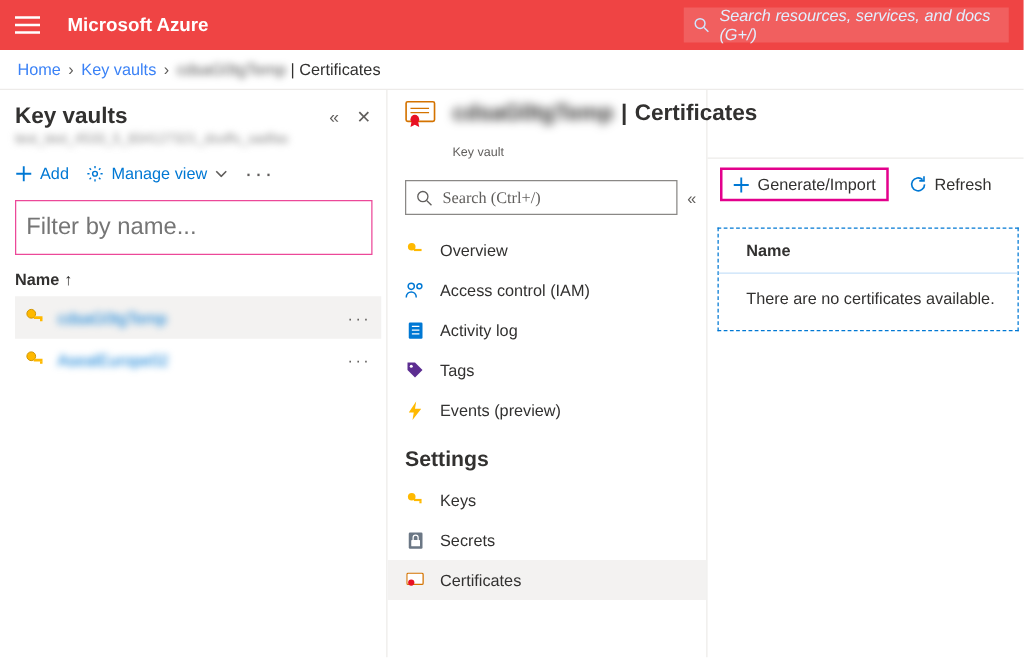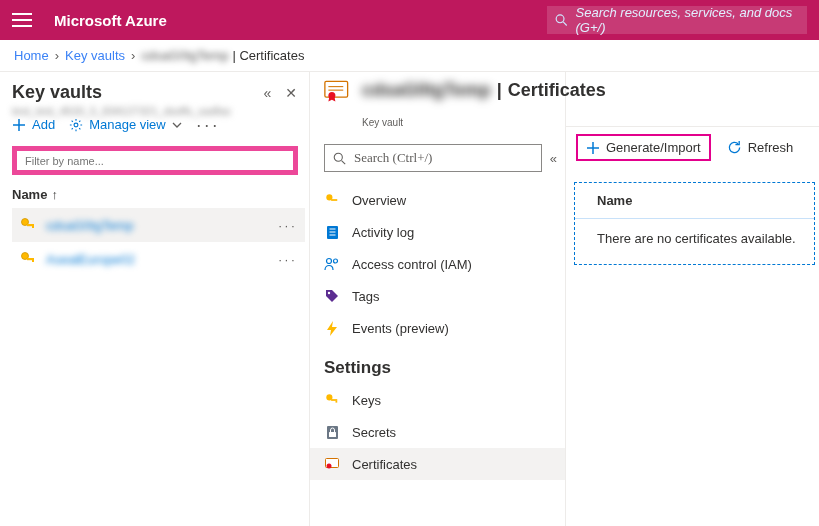--- a/index.html
+++ b/index.html
@@ -1,19 +1,19 @@
 <!DOCTYPE html>
 <html><head>
 <meta charset="utf-8">
 <style>
   * { box-sizing: border-box; margin: 0; padding: 0; }
   body { font-family: "Segoe UI", Arial, sans-serif; font-size: 13px; color: #323130; background: #fff; width: 819px; height: 526px; overflow: hidden; }
   
   
-  .header { height: 40px; background: #be185d; color: #fff; display: flex; align-items: center; padding: 0 12px; }
+  .header { height: 40px; background: #ef4444; color: #fff; display: flex; align-items: center; padding: 0 12px; }
   .hamburger { width: 20px; height: 14px; margin-right: 22px; display: flex; flex-direction: column; justify-content: space-between; cursor: pointer; }
   .hamburger span { height: 2px; background: #fff; }
   .brand { font-size: 15px; font-weight: 600; flex: 0 0 auto; }
   .header-spacer { flex: 1; }
   .searchbar { width: 260px; height: 28px; background: rgba(255,255,255,0.15); display: flex; align-items: center; padding: 0 8px; color: #e1efff; font-style: italic; font-size: 13px; }
   .searchbar svg { margin-right: 8px; }
   
   
   .breadcrumb { height: 32px; display: flex; align-items: center; padding: 0 14px; font-size: 13px; border-bottom: 1px solid #edebe9; }
   .breadcrumb a { color: #3b82f6; text-decoration: none; }
@@ -23,24 +23,24 @@
   
   
   .main { display: flex; height: calc(526px - 40px - 32px); }
   
   
   .panel-left { width: 310px; border-right: 1px solid #edebe9; padding: 10px 4px 0 12px; display: flex; flex-direction: column; }
   .panel-title-row { display: flex; align-items: center; justify-content: space-between; padding-right: 8px; }
   .panel-title { font-size: 18px; font-weight: 600; }
   .panel-title-icons { display: flex; gap: 14px; color: #605e5c; font-size: 14px; }
   .panel-sub { margin-top: 2px; filter: blur(3px); font-size: 11px; color: #888; }
-  .toolbar { margin-top: 0; display: flex; align-items: center; gap: 14px; color: #0078d4; font-size: 13px; }
+  .toolbar { margin-top: 14px; display: flex; align-items: center; gap: 14px; color: #0078d4; font-size: 13px; }
   .toolbar-item { display: flex; align-items: center; gap: 6px; cursor: pointer; }
   .toolbar-item.more { color: #605e5c; font-size: 18px; letter-spacing: 2px; line-height: 10px; }
-  .filter-input { margin-top: 14px; width: 286px; height: 29px; border: 5px solid #ec4899; padding: 0 8px; font-size: 11px; }
+  .filter-input { margin-top: 14px; width: 286px; height: 44px; border: 1px solid #ec4899; padding: 0 8px; font-size: 19px; }
   .col-header { margin-top: 12px; font-size: 13px; font-weight: 600; display: flex; align-items: center; gap: 4px; }
   .vault-list { margin-top: 6px; }
   .vault-item { height: 34px; display: flex; align-items: center; padding: 0 8px; cursor: pointer; justify-content: space-between; }
   .vault-item.selected { background: #f3f2f1; }
   .vault-item-left { display: flex; align-items: center; gap: 10px; }
   .vault-name { color: #0078d4; filter: blur(3px); }
   .vault-more { color: #605e5c; letter-spacing: 2px; }
   
   
   .panel-mid { width: 256px; border-right: 1px solid #edebe9; padding: 8px 0 0 0; display: flex; flex-direction: column; }
@@ -204,38 +204,38 @@
           <span class="nav-icon">
             <svg width="14" height="14" viewBox="0 0 16 16">
               <circle cx="5" cy="5" r="3.5" fill="#ffb900"></circle>
               <rect x="7" y="7" width="7" height="2" fill="#ffb900"></rect>
             </svg>
           </span>
           <span>Overview</span>
         </div>
       <div class="nav-item">
           <span class="nav-icon">
+            <svg width="16" height="14" viewBox="0 0 16 14">
+              <circle cx="5" cy="4" r="2.5" fill="none" stroke="#0078d4" stroke-width="1.2"></circle>
+              <path d="M1 13c0-3 2-4.5 4-4.5s4 1.5 4 4.5" fill="none" stroke="#0078d4" stroke-width="1.2"></path>
+              <circle cx="11.5" cy="4" r="2" fill="none" stroke="#0078d4" stroke-width="1.2"></circle>
+            </svg>
+          </span>
+          <span>Access control (IAM)</span>
+        </div>
+      <div class="nav-item">
+          <span class="nav-icon">
             <svg width="13" height="15" viewBox="0 0 13 15">
               <rect x="1" y="1" width="11" height="13" fill="#0078d4" rx="1"></rect>
               <line x1="3.5" y1="4" x2="9.5" y2="4" stroke="#fff"></line>
               <line x1="3.5" y1="7" x2="9.5" y2="7" stroke="#fff"></line>
               <line x1="3.5" y1="10" x2="9.5" y2="10" stroke="#fff"></line>
             </svg>
           </span>
           <span>Activity log</span>
-        </div>
-      <div class="nav-item">
-          <span class="nav-icon">
-            <svg width="16" height="14" viewBox="0 0 16 14">
-              <circle cx="5" cy="4" r="2.5" fill="none" stroke="#0078d4" stroke-width="1.2"></circle>
-              <path d="M1 13c0-3 2-4.5 4-4.5s4 1.5 4 4.5" fill="none" stroke="#0078d4" stroke-width="1.2"></path>
-              <circle cx="11.5" cy="4" r="2" fill="none" stroke="#0078d4" stroke-width="1.2"></circle>
-            </svg>
-          </span>
-          <span>Access control (IAM)</span>
         </div>
       <div class="nav-item">
           <span class="nav-icon">
             <svg width="14" height="14" viewBox="0 0 14 14">
               <path d="M1 1h6l6 6-6 6-6-6z" fill="#5c2d91"></path>
               <circle cx="4" cy="4" r="1.2" fill="#fff"></circle>
             </svg>
           </span>
           <span>Tags</span>
         </div>

